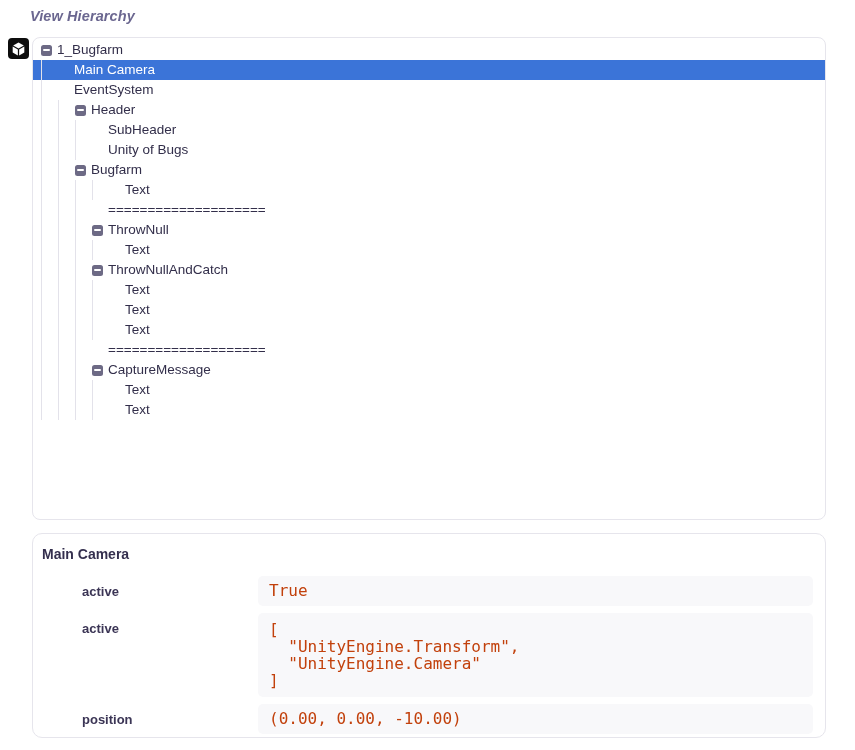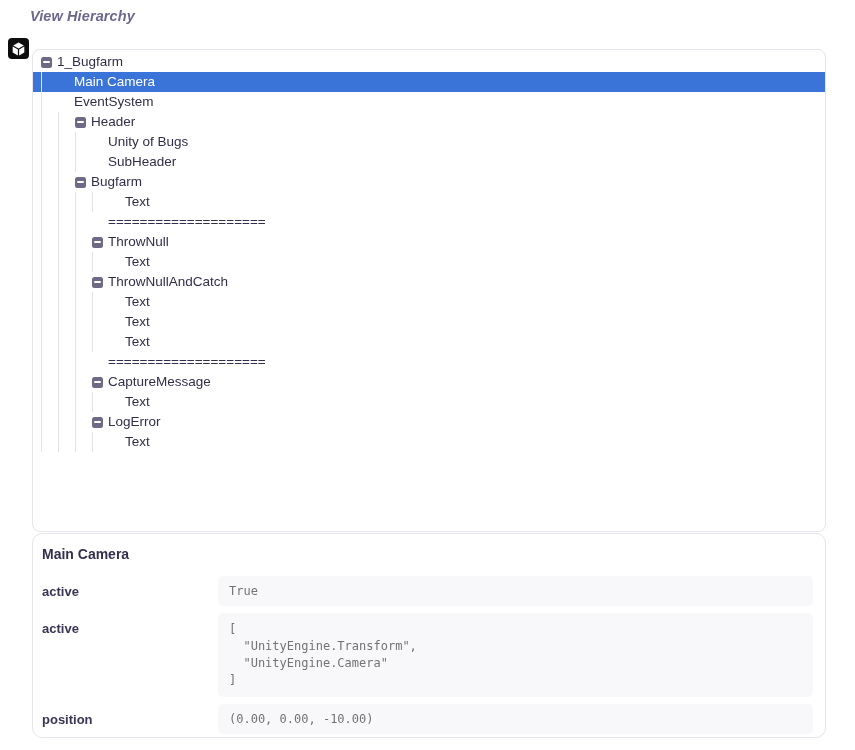--- a/index.html
+++ b/index.html
@@ -11,44 +11,44 @@
                 color:#6b6790; letter-spacing:.1px;font-style:italic; }
 
   .app-logo { position:absolute; left:8px; top:38px; width:21px; height:21px;
               background:#0d0d0d; border-radius:4px; display:flex; align-items:center;
               justify-content:center; }
   .app-logo svg { width:15px; height:15px; display:block; }
 
   
   .tree-panel { position:absolute; left:32px; top:37px; width:794px; height:483px;
                 border:1px solid #e6e5ec; border-radius:8px; background:#fff;
-                overflow:hidden; padding-top:2px;margin-top:12px; }
+                overflow:hidden; padding-top:2px; }
   .tree-row { display:flex; align-items:center; height:20px; font-size:13.5px;
               color:#322e4a; white-space:nowrap; cursor:default; padding-left:8px; }
   .tree-row.selected { background:#3b74d8; color:#ffffff; }
   .guide { display:inline-block; width:17px; height:20px; flex:0 0 17px;
            border-left:1px solid #e3e2ea; align-self:stretch; }
   .node-icon { display:inline-block; width:11px; height:11px; flex:0 0 11px;
                background:#6d6a85; border-radius:2.5px; margin-right:5px; position:relative; }
   .node-icon::after { content:""; position:absolute; left:2px; right:2px; top:4.5px;
                       height:2px; background:#ffffff; border-radius:1px; }
   .leaf-spacer { display:inline-block; width:16px; flex:0 0 16px; height:1px; }
   .tree-label { line-height:20px; }
 
   
   .details-panel { position:absolute; left:32px; top:533px; width:794px; height:205px;
                    border:1px solid #e6e5ec; border-radius:10px; background:#fff;
                    padding:12px 12px 8px 9px; }
   .details-title { font-size:14px; font-weight:700; color:#342f4e; margin-bottom:14px; }
   .prop-row { display:flex; margin-bottom:7px; }
   .prop-key { flex:0 0 176px; font-size:13px; font-weight:700; color:#3b3555;
-              padding-top:8px; }
+              padding-top:8px;margin-left:40px; }
   .prop-value { flex:1 1 auto; background:#f8f8fa; border-radius:5px;
                 padding:8px 11px; font-family:"DejaVu Sans Mono", monospace;
-                font-size:12px; line-height:17px; color:#737373; white-space:pre; }
+                font-size:16px; line-height:17px; color:#c2410c; white-space:pre; }
   .prop-row.single .prop-value { line-height:14px; }
 </style>
 </head>
 <body>
 
 <div class="page">
 
   <div class="page-title">View Hierarchy</div>
 
   <div class="app-logo">
@@ -80,32 +80,32 @@
         <span class="guide"></span>
         <span class="guide"></span>
         <span class="node-icon"></span>
         <span class="tree-label">Header</span>
       </div>
       <div class="tree-row">
         <span class="guide"></span>
         <span class="guide"></span>
         <span class="guide"></span>
         <span class="leaf-spacer"></span>
+        <span class="tree-label">SubHeader</span>
+      </div>
+      <div class="tree-row">
+        <span class="guide"></span>
+        <span class="guide"></span>
+        <span class="guide"></span>
+        <span class="leaf-spacer"></span>
         <span class="tree-label">Unity of Bugs</span>
       </div>
       <div class="tree-row">
         <span class="guide"></span>
         <span class="guide"></span>
-        <span class="guide"></span>
-        <span class="leaf-spacer"></span>
-        <span class="tree-label">SubHeader</span>
-      </div>
-      <div class="tree-row">
-        <span class="guide"></span>
-        <span class="guide"></span>
         <span class="node-icon"></span>
         <span class="tree-label">Bugfarm</span>
       </div>
       <div class="tree-row">
         <span class="guide"></span>
         <span class="guide"></span>
         <span class="guide"></span>
         <span class="guide"></span>
         <span class="leaf-spacer"></span>
         <span class="tree-label">Text</span>
@@ -177,27 +177,20 @@
         <span class="node-icon"></span>
         <span class="tree-label">CaptureMessage</span>
       </div>
       <div class="tree-row">
         <span class="guide"></span>
         <span class="guide"></span>
         <span class="guide"></span>
         <span class="guide"></span>
         <span class="leaf-spacer"></span>
         <span class="tree-label">Text</span>
-      </div>
-      <div class="tree-row">
-        <span class="guide"></span>
-        <span class="guide"></span>
-        <span class="guide"></span>
-        <span class="node-icon"></span>
-        <span class="tree-label">LogError</span>
       </div>
       <div class="tree-row">
         <span class="guide"></span>
         <span class="guide"></span>
         <span class="guide"></span>
         <span class="guide"></span>
         <span class="leaf-spacer"></span>
         <span class="tree-label">Text</span>
       </div>
     </div>

